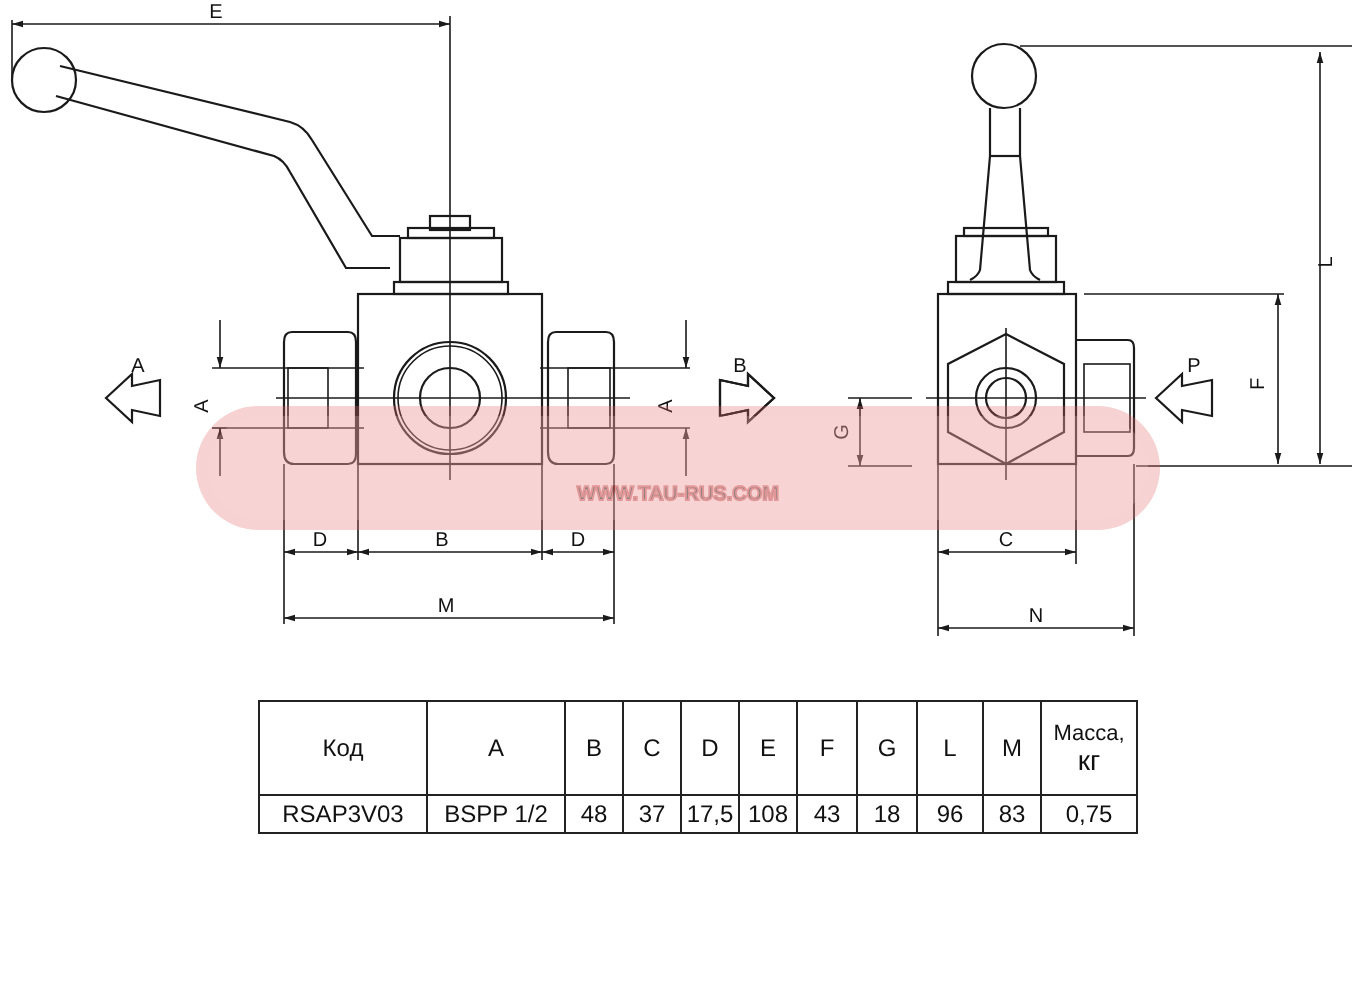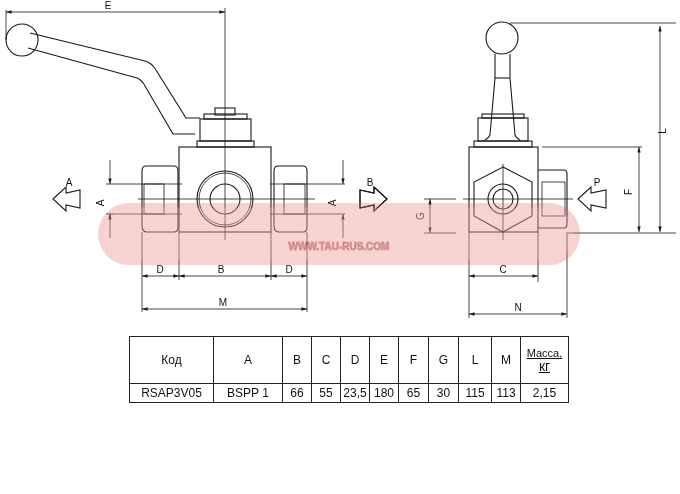--- a/index.html
+++ b/index.html
@@ -2,25 +2,25 @@
 <html><head>
 <meta charset="utf-8">
 <style>
   html, body { margin:0; padding:0; background:#ffffff; }
   body { width:680px; height:494px; position:relative; overflow:hidden; font-family:"Liberation Sans", sans-serif; }
   #drawing { position:absolute; left:0; top:0; width:680px; height:340px; }
   #drawing text { font-family:"Liberation Sans", sans-serif; font-size:10px; fill:#111; }
   .ln { stroke:#1a1a1a; stroke-width:1.1; fill:none; }
   .thin { stroke:#1a1a1a; stroke-width:0.8; fill:none; }
   .wm-text { font-family:"Liberation Sans", sans-serif; font-weight:bold; font-size:38px; }
-  table.spec { position:absolute; left:129px; top:336px; border-collapse:collapse; font-size:12px; color:#111; }
+  table.spec { position:absolute; left:129px; top:350px; border-collapse:collapse; font-size:12px; color:#111; }
   table.spec td, table.spec th { border:1.5px solid #222; text-align:center; padding:0; font-weight:normal; }
   table.spec th { height:46px; }
   table.spec td { height:18px; }
-  .mass-hdr { font-size:11px; line-height:13px;text-decoration:underline; }
+  .mass-hdr { font-size:11px; line-height:13px; }
   .mass-hdr .unit { font-size:14px; }
 </style>
 </head>
 <body>
 
 <svg id="drawing" viewBox="0 0 680 340" xmlns="http://www.w3.org/2000/svg">
   <defs>
     <marker id="arr" viewBox="0 0 10 10" refX="10" refY="5" markerWidth="7" markerHeight="7" orient="auto-start-reverse">
       <path d="M0,2 L10,5 L0,8 z" fill="#1a1a1a"></path>
     </marker>
@@ -173,26 +173,26 @@
       <th style="width:32px">L</th>
       <th style="width:28px">M</th>
       <th style="width:47px" class="mass-hdr">
         <div>Масса,</div>
         <div class="unit">кг</div>
       </th>
     </tr>
   </thead>
   <tbody>
     <tr>
-      <td>RSAP3V05</td>
-      <td>BSPP 1</td>
-      <td>66</td>
-      <td>55</td>
-      <td>23,5</td>
-      <td>180</td>
-      <td>65</td>
-      <td>30</td>
-      <td>115</td>
-      <td>113</td>
-      <td>2,15</td>
+      <td>RSAP3V03</td>
+      <td>BSPP 1/2</td>
+      <td>48</td>
+      <td>37</td>
+      <td>17,5</td>
+      <td>108</td>
+      <td>43</td>
+      <td>18</td>
+      <td>96</td>
+      <td>83</td>
+      <td>0,75</td>
     </tr>
   </tbody>
 </table>
 
 </body></html>

